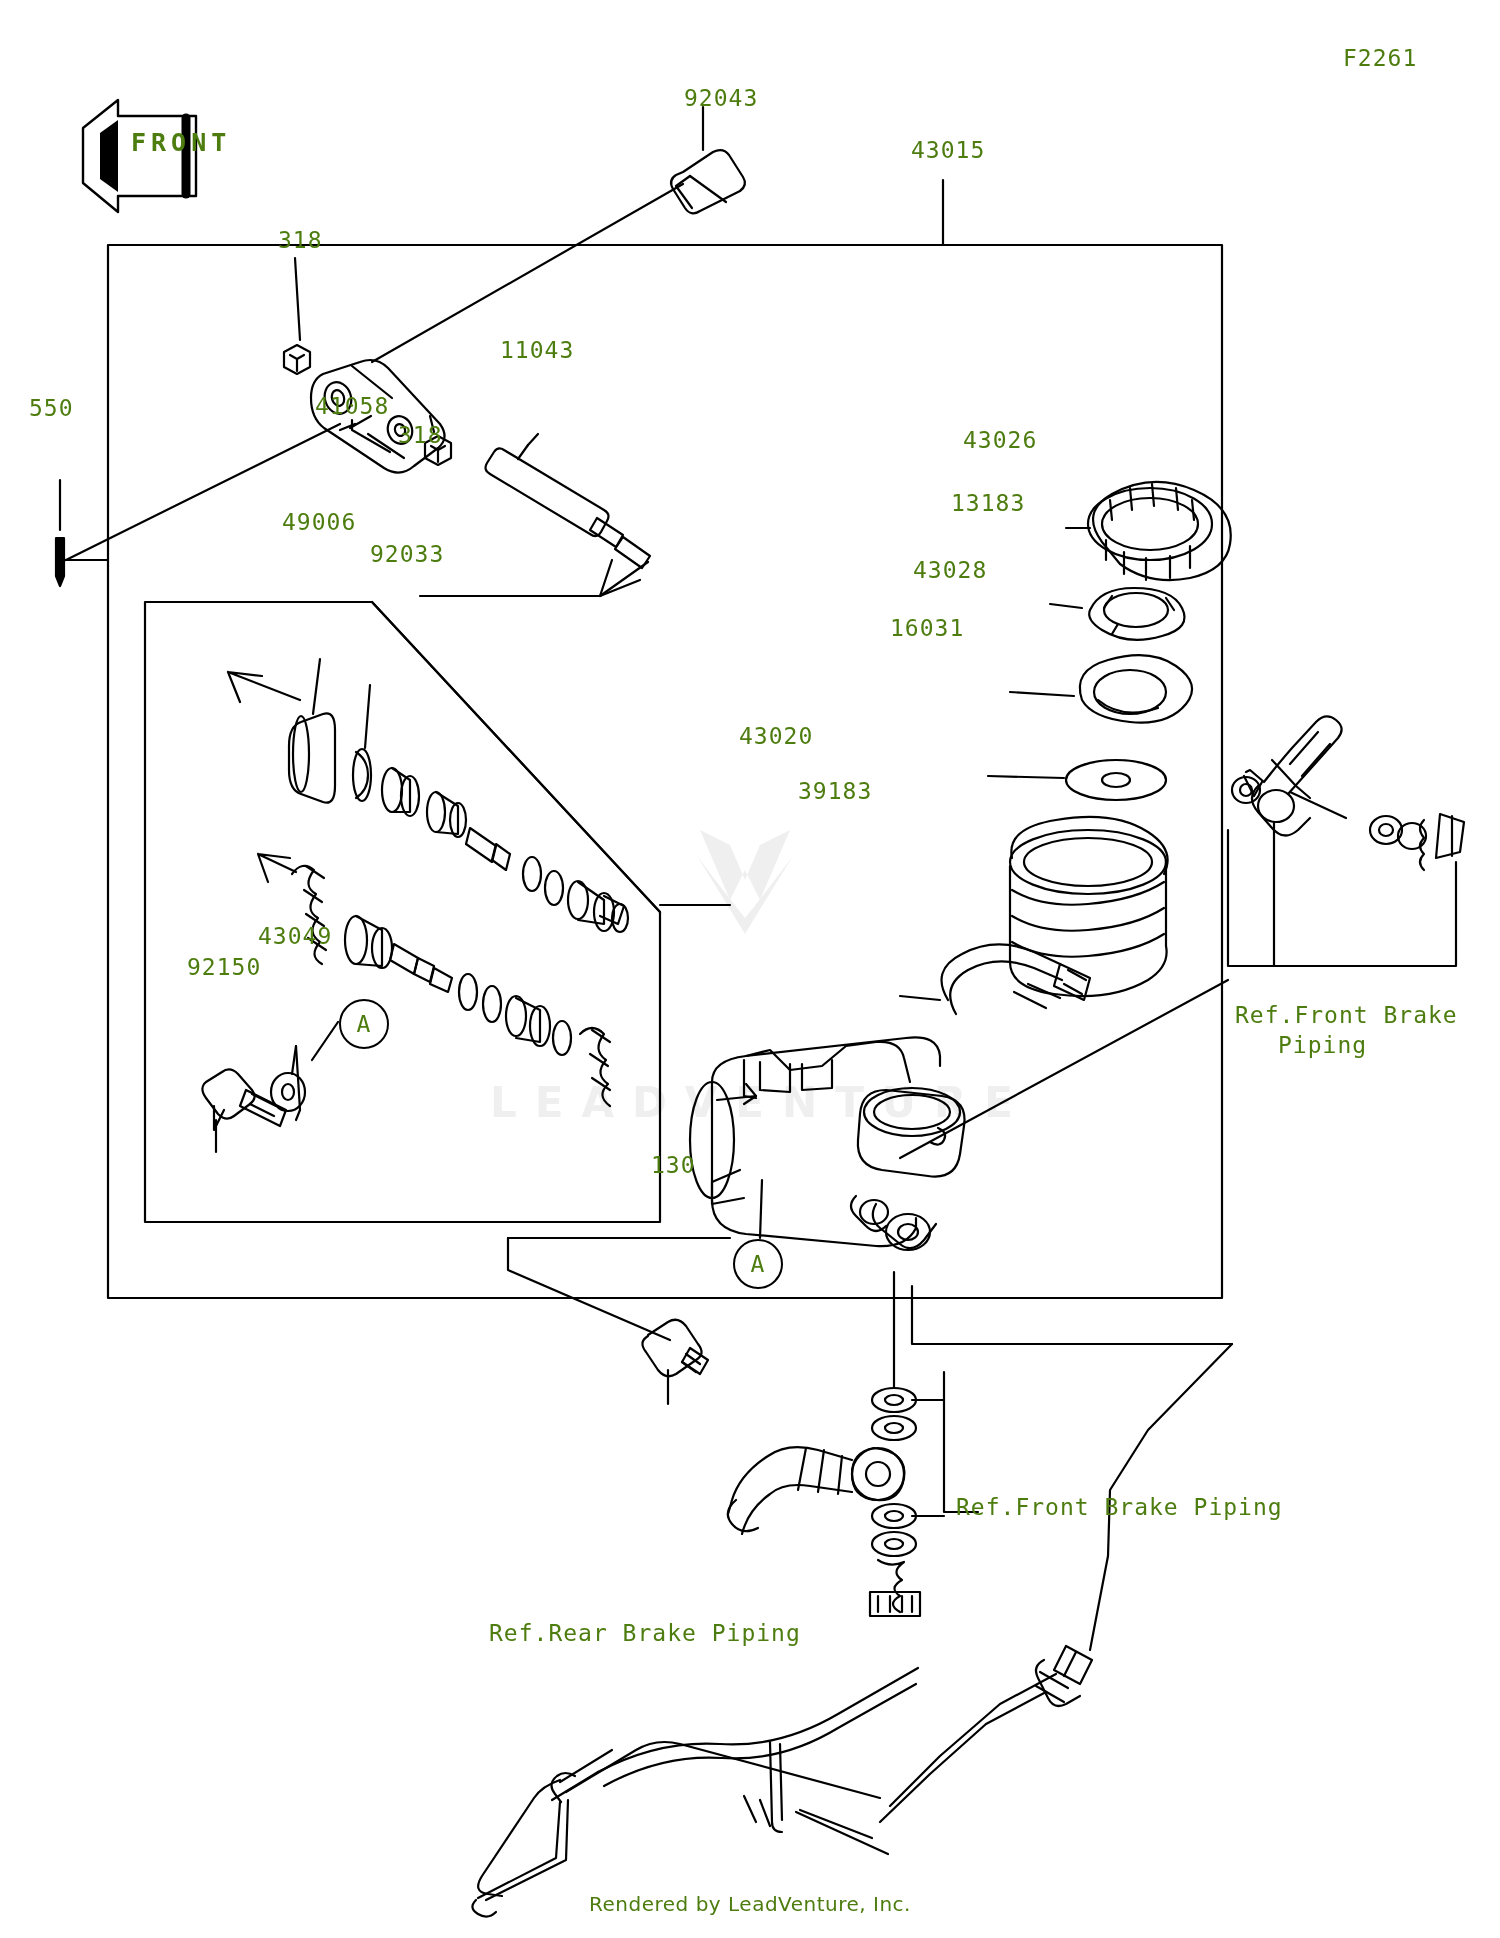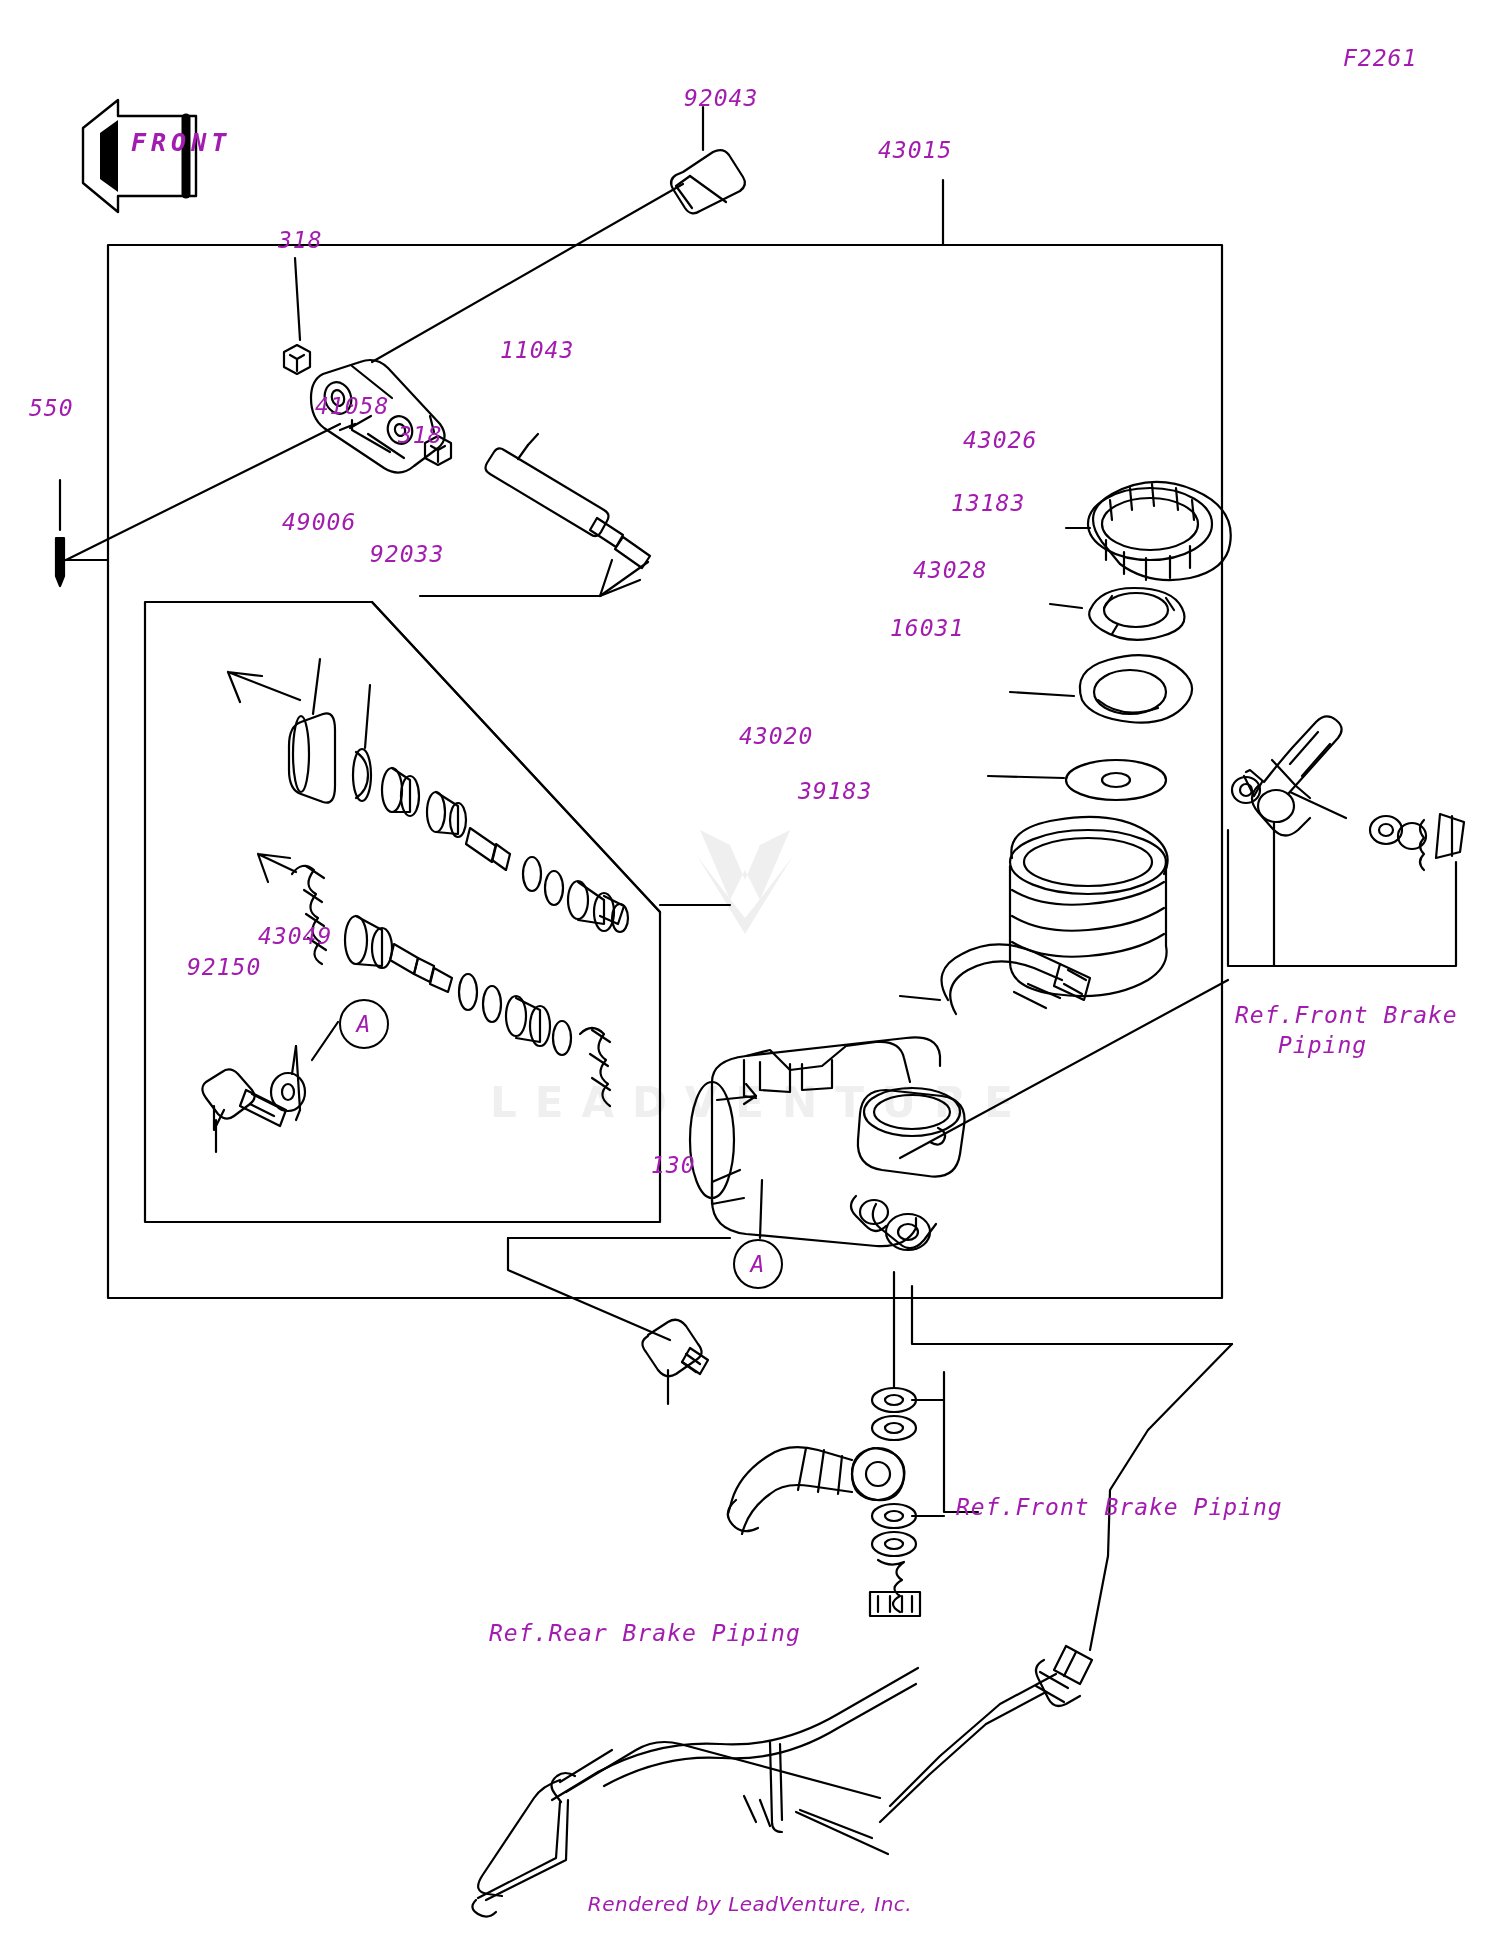--- a/index.html
+++ b/index.html
@@ -25,22 +25,21 @@
     top: 0;
     width: 1500px;
     height: 1938px;
   }
   .lbl {
     position: absolute;
     font-family: "DejaVu Sans Mono", monospace;
     font-size: 23px;
     letter-spacing: 1px;
     white-space: pre;
-    color: #a21caf;
-    font-style: italic;
+    color: #4d7c0f;
   }
   .lbl.sheet { font-size: 23px; }
   .lbl.ref { font-size: 23px; line-height: 30px; }
   .lbl.footer {
     font-family: "DejaVu Sans", sans-serif;
     font-size: 20px;
     letter-spacing: 0.5px;
   }
   .watermark {
     position: absolute;
@@ -386,21 +385,21 @@
       </g>
 
     </g>
   </svg>
 
   <div class="lbl sheet" style="left:1343px; top:45px;">F2261</div>
 
   <div class="lbl" style="left:95px; top:128px; font-size:25px; letter-spacing:5px; font-weight:bold; writing-mode:horizontal-tb;margin-left:36px;">FRONT</div>
 
   <div class="lbl" style="left:684px; top:85px;">92043</div>
-  <div class="lbl" style="left:878px; top:137px;">43015</div>
+  <div class="lbl" style="left:911px; top:137px;">43015</div>
   <div class="lbl" style="left:278px; top:227px;">318</div>
   <div class="lbl" style="left:500px; top:337px;">11043</div>
   <div class="lbl" style="left:315px; top:393px;">41058</div>
   <div class="lbl" style="left:398px; top:422px;">318</div>
   <div class="lbl" style="left:29px; top:378px;margin-top:17px;">550</div>
   <div class="lbl" style="left:963px; top:427px;">43026</div>
   <div class="lbl" style="left:951px; top:490px;">13183</div>
   <div class="lbl" style="left:913px; top:557px;">43028</div>
   <div class="lbl" style="left:890px; top:615px;">16031</div>
   <div class="lbl" style="left:282px; top:509px;">49006</div>

